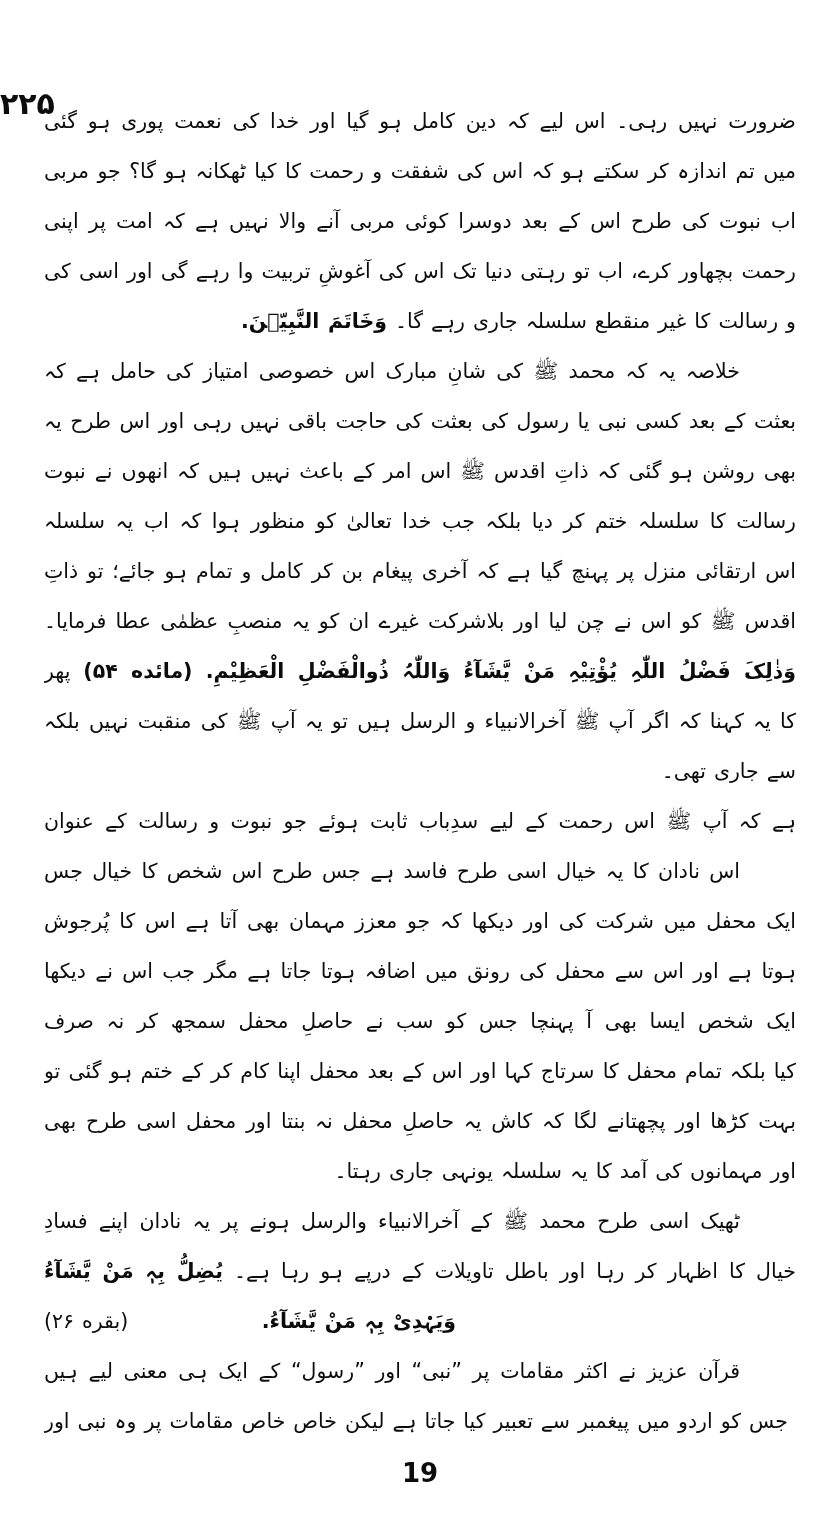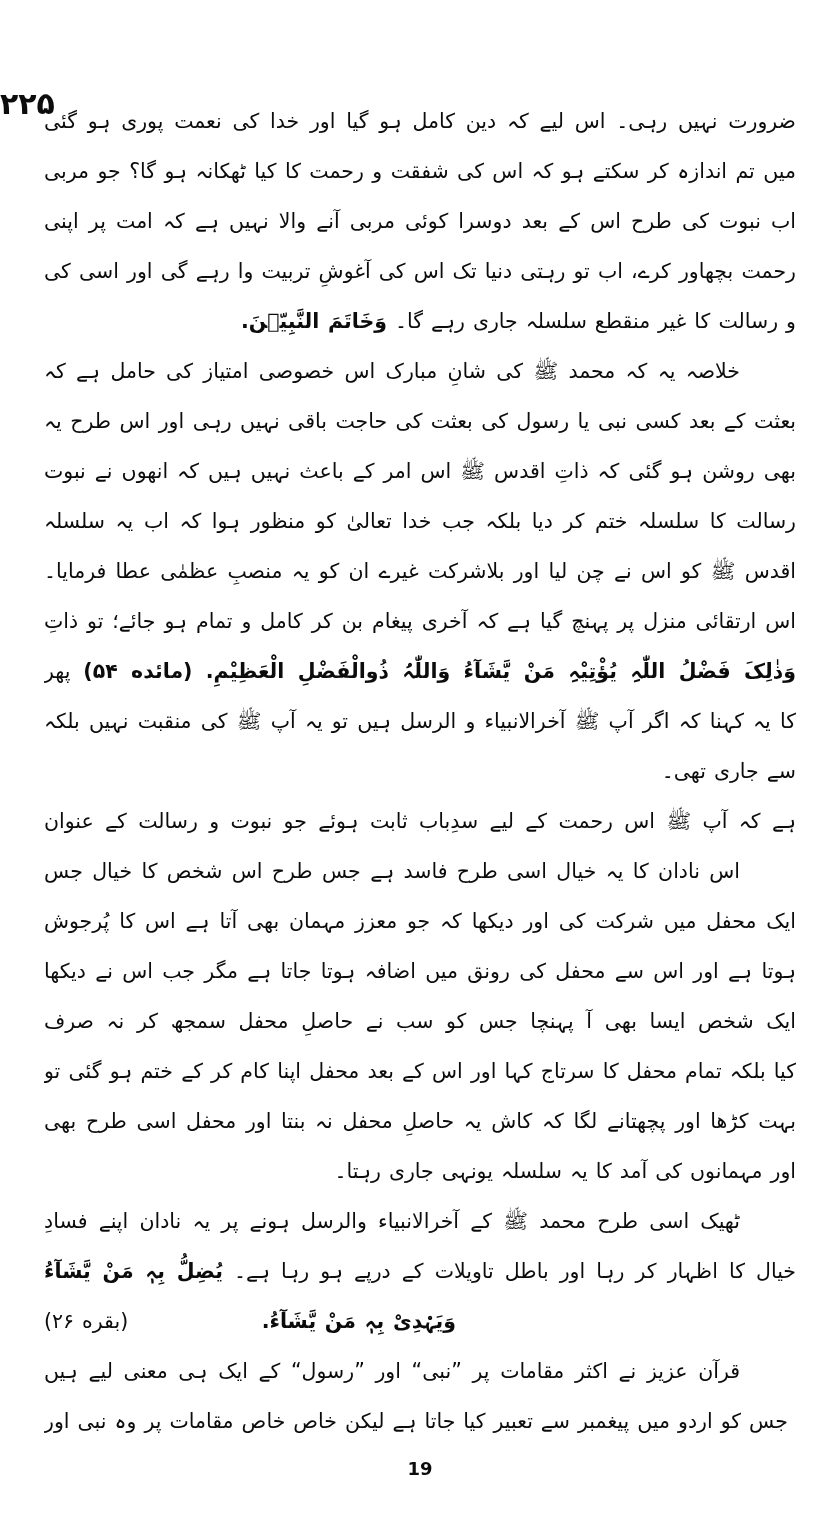--- a/index.html
+++ b/index.html
@@ -48,21 +48,21 @@
   .refline {
     display: flex;
     justify-content: space-between;
     align-items: center;
     padding-right: 340px;
   }
   .pgnum-bottom {
     position: absolute;
     top: 1458px; left: 0; right: 0;
     text-align: center;
-    font-size: 18px;
+    font-size: 26px;
     font-weight: bold;
     direction: ltr;
   }
 </style>
 </head>
 <body>
 
 <div class="page">
 
   <div class="pgnum-top">۲۲۵</div>
@@ -78,22 +78,22 @@
         <span>و رسالت کا غیر منقطع سلسلہ جاری رہے گا۔ </span>
         <span class="ar">وَخَاتَمَ النَّبِيّٖنَ.</span>
       </div>
     </div>
 
     <div>
       <div class="ln ind">خلاصہ یہ کہ محمد ﷺ کی شانِ مبارک اس خصوصی امتیاز کی حامل ہے کہ اس کی</div>
       <div class="ln">بعثت کے بعد کسی نبی یا رسول کی بعثت کی حاجت باقی نہیں رہی اور اس طرح یہ حقیقت</div>
       <div class="ln">بھی روشن ہو گئی کہ ذاتِ اقدس ﷺ اس امر کے باعث نہیں ہیں کہ انھوں نے نبوت و</div>
       <div class="ln">رسالت کا سلسلہ ختم کر دیا بلکہ جب خدا تعالیٰ کو منظور ہوا کہ اب یہ سلسلہ نبوت و رسالت</div>
+      <div class="ln">اس ارتقائی منزل پر پہنچ گیا ہے کہ آخری پیغام بن کر کامل و تمام ہو جائے؛ تو ذاتِ</div>
       <div class="ln">اقدس ﷺ کو اس نے چن لیا اور بلاشرکت غیرے ان کو یہ منصبِ عظمٰی عطا فرمایا۔</div>
-      <div class="ln">اس ارتقائی منزل پر پہنچ گیا ہے کہ آخری پیغام بن کر کامل و تمام ہو جائے؛ تو ذاتِ</div>
       <div class="ln">
         <span class="ar">وَذٰلِکَ فَضْلُ اللّٰہِ یُؤْتِیْہِ مَنْ یَّشَآءُ وَاللّٰہُ ذُوالْفَضْلِ الْعَظِیْمِ. (مائده ۵۴)</span>
         <span> پھر کسی نادان</span>
       </div>
       <div class="ln">کا یہ کہنا کہ اگر آپ ﷺ آخرالانبیاء و الرسل ہیں تو یہ آپ ﷺ کی منقبت نہیں بلکہ نقص</div>
       <div class="ln end">سے جاری تھی۔</div>
       <div class="ln">ہے کہ آپ ﷺ اس رحمت کے لیے سدِباب ثابت ہوئے جو نبوت و رسالت کے عنوان</div>
     </div>
 
     <div>

